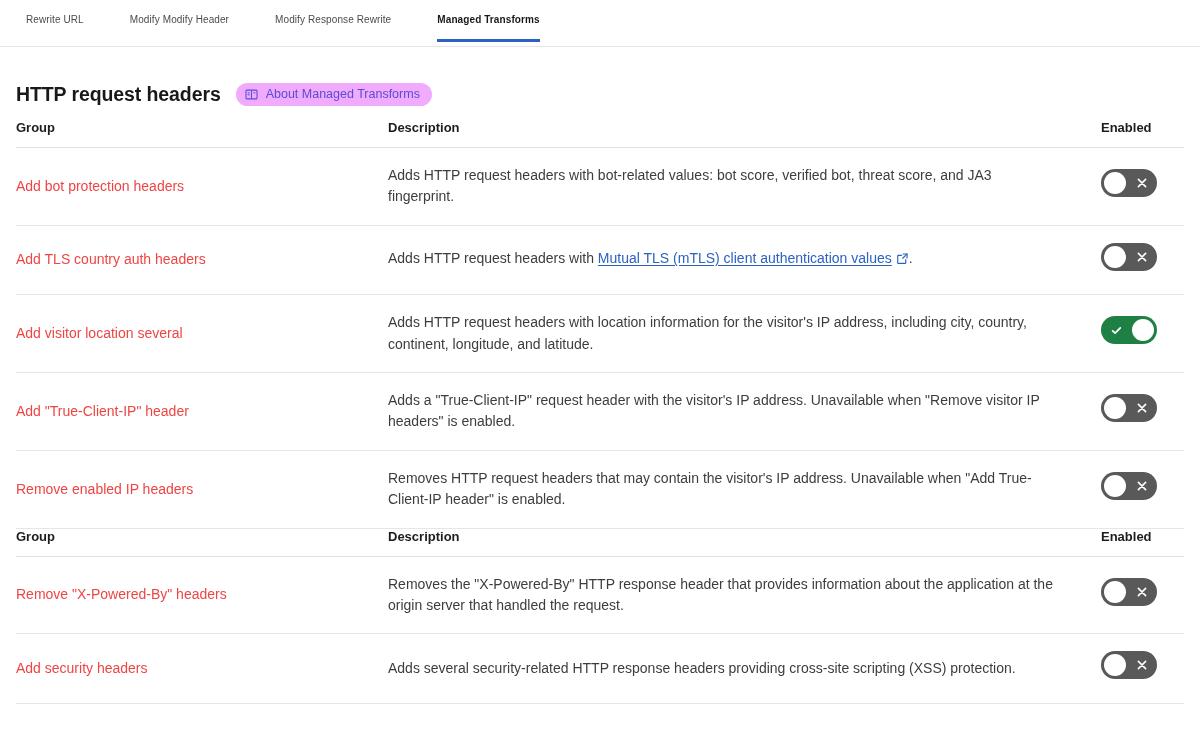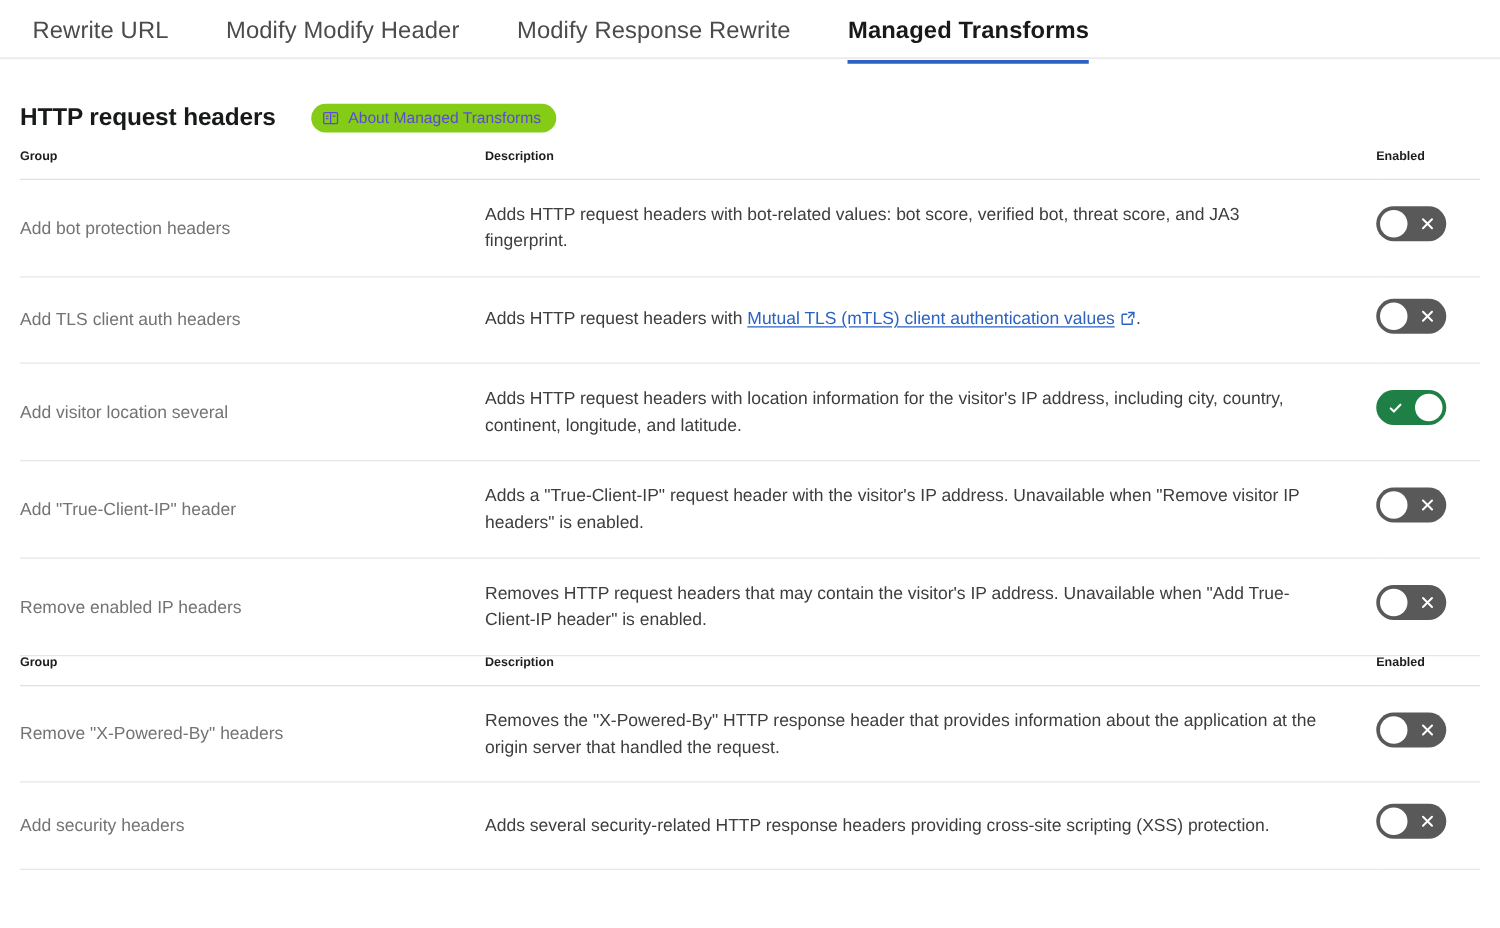--- a/index.html
+++ b/index.html
@@ -17,21 +17,21 @@
   
   .tabbar {
     position: relative;
     height: 47px;
     border-bottom: 1px solid #e3e3e3;
     display: flex;
     align-items: flex-start;
     padding-left: 26px;
   }
   .tab {
-    font-size: 19px;
+    font-size: 10px;
     color: #4b4b4b;
     line-height: 1;
     padding: 15px 0 14px 0;
     margin-right: 46px;
     border-bottom: 3px solid transparent;
     cursor: pointer;
     white-space: nowrap;
     letter-spacing: .1px;
   }
   .tab:last-child { margin-right: 0; }
@@ -41,66 +41,66 @@
     border-bottom-color: #2b62c1;
   }
 
   
   .page { padding: 0 16px; }
 
   .section { margin-top: 0; }
   .section-head {
     display: flex;
     align-items: flex-end;
-    gap: 28px;
+    gap: 15px;
     margin: 36px 0 14px 0;
   }
   .section-title {
     font-size: 19.5px;
     font-weight: bold;
     color: #18191a;
     letter-spacing: -.1px;
   }
   .about-badge {
     display: inline-flex;
     align-items: center;
     gap: 8px;
-    background: #84cc16;
+    background: #f0abfc;
     color: #5b4ad8;
     border-radius: 999px;
     padding: 5px 12px 5px 9px;
     font-size: 12.5px;
     cursor: pointer;
     line-height: 1;
   }
   .about-badge svg { display: block; }
 
   
   table { width: 100%; border-collapse: collapse; table-layout: fixed; }
   thead th {
     text-align: left;
-    font-size: 10px;
+    font-size: 13px;
     font-weight: bold;
     color: #1d1d1d;
     padding: 0 0 12px 0;
     border-bottom: 1px solid #e0e0e0;
   }
   col.c-group { width: 372px; }
   col.c-desc  { width: 713px; }
   col.c-en    { width: auto; }
 
   tbody td {
     font-size: 14px;
     color: #3d3d3d;
     padding: 17px 0 17px 0;
     border-bottom: 1px solid #e6e6e6;
     vertical-align: middle;
     line-height: 1.53;
   }
-  tbody td.group { color: #737373; padding-right: 16px; }
+  tbody td.group { color: #ef4444; padding-right: 16px; }
   tbody td.desc  { padding-right: 40px; }
   tbody td.enabled { text-align: left; }
 
   .desc a {
     color: #2b62c1;
     text-underline-offset: 2px;
   }
   .ext-icon {
     display: inline-block;
     vertical-align: -2px;
@@ -193,21 +193,21 @@
                 <svg width="12" height="12" viewBox="0 0 12 12">
                     <path d="M2.4 2.4 L9.6 9.6 M9.6 2.4 L2.4 9.6" stroke="#ffffff" stroke-width="1.6" stroke-linecap="round"></path>
                   </svg>
               </span>
               <span class="knob"></span>
             </span>
           </td>
         </tr>
 
         <tr>
-          <td class="group">Add TLS client auth headers</td>
+          <td class="group">Add TLS country auth headers</td>
           <td class="desc"><span>Adds HTTP request headers with </span><a href="#">Mutual TLS (mTLS) client authentication values</a><span class="ext-icon"><svg width="13" height="13" viewBox="0 0 16 16" fill="none">
                   <path d="M8.6 2.4 H13.6 V7.4" stroke="#2b62c1" stroke-width="1.4" stroke-linecap="round" stroke-linejoin="round"></path>
                   <path d="M13.6 2.4 L8.3 7.7" stroke="#2b62c1" stroke-width="1.4" stroke-linecap="round"></path>
                   <path d="M12 9.3 V13.2 A0.8 0.8 0 0 1 11.2 14 H2.9 A0.8 0.8 0 0 1 2.1 13.2 V4.9 A0.8 0.8 0 0 1 2.9 4.1 H6.8" stroke="#2b62c1" stroke-width="1.4" stroke-linecap="round" stroke-linejoin="round"></path>
                 </svg></span><span>.</span></td>
           <td class="enabled">
             <span class="toggle">
               <span class="mark">
                 <svg width="12" height="12" viewBox="0 0 12 12">
                     <path d="M2.4 2.4 L9.6 9.6 M9.6 2.4 L2.4 9.6" stroke="#ffffff" stroke-width="1.6" stroke-linecap="round"></path>

